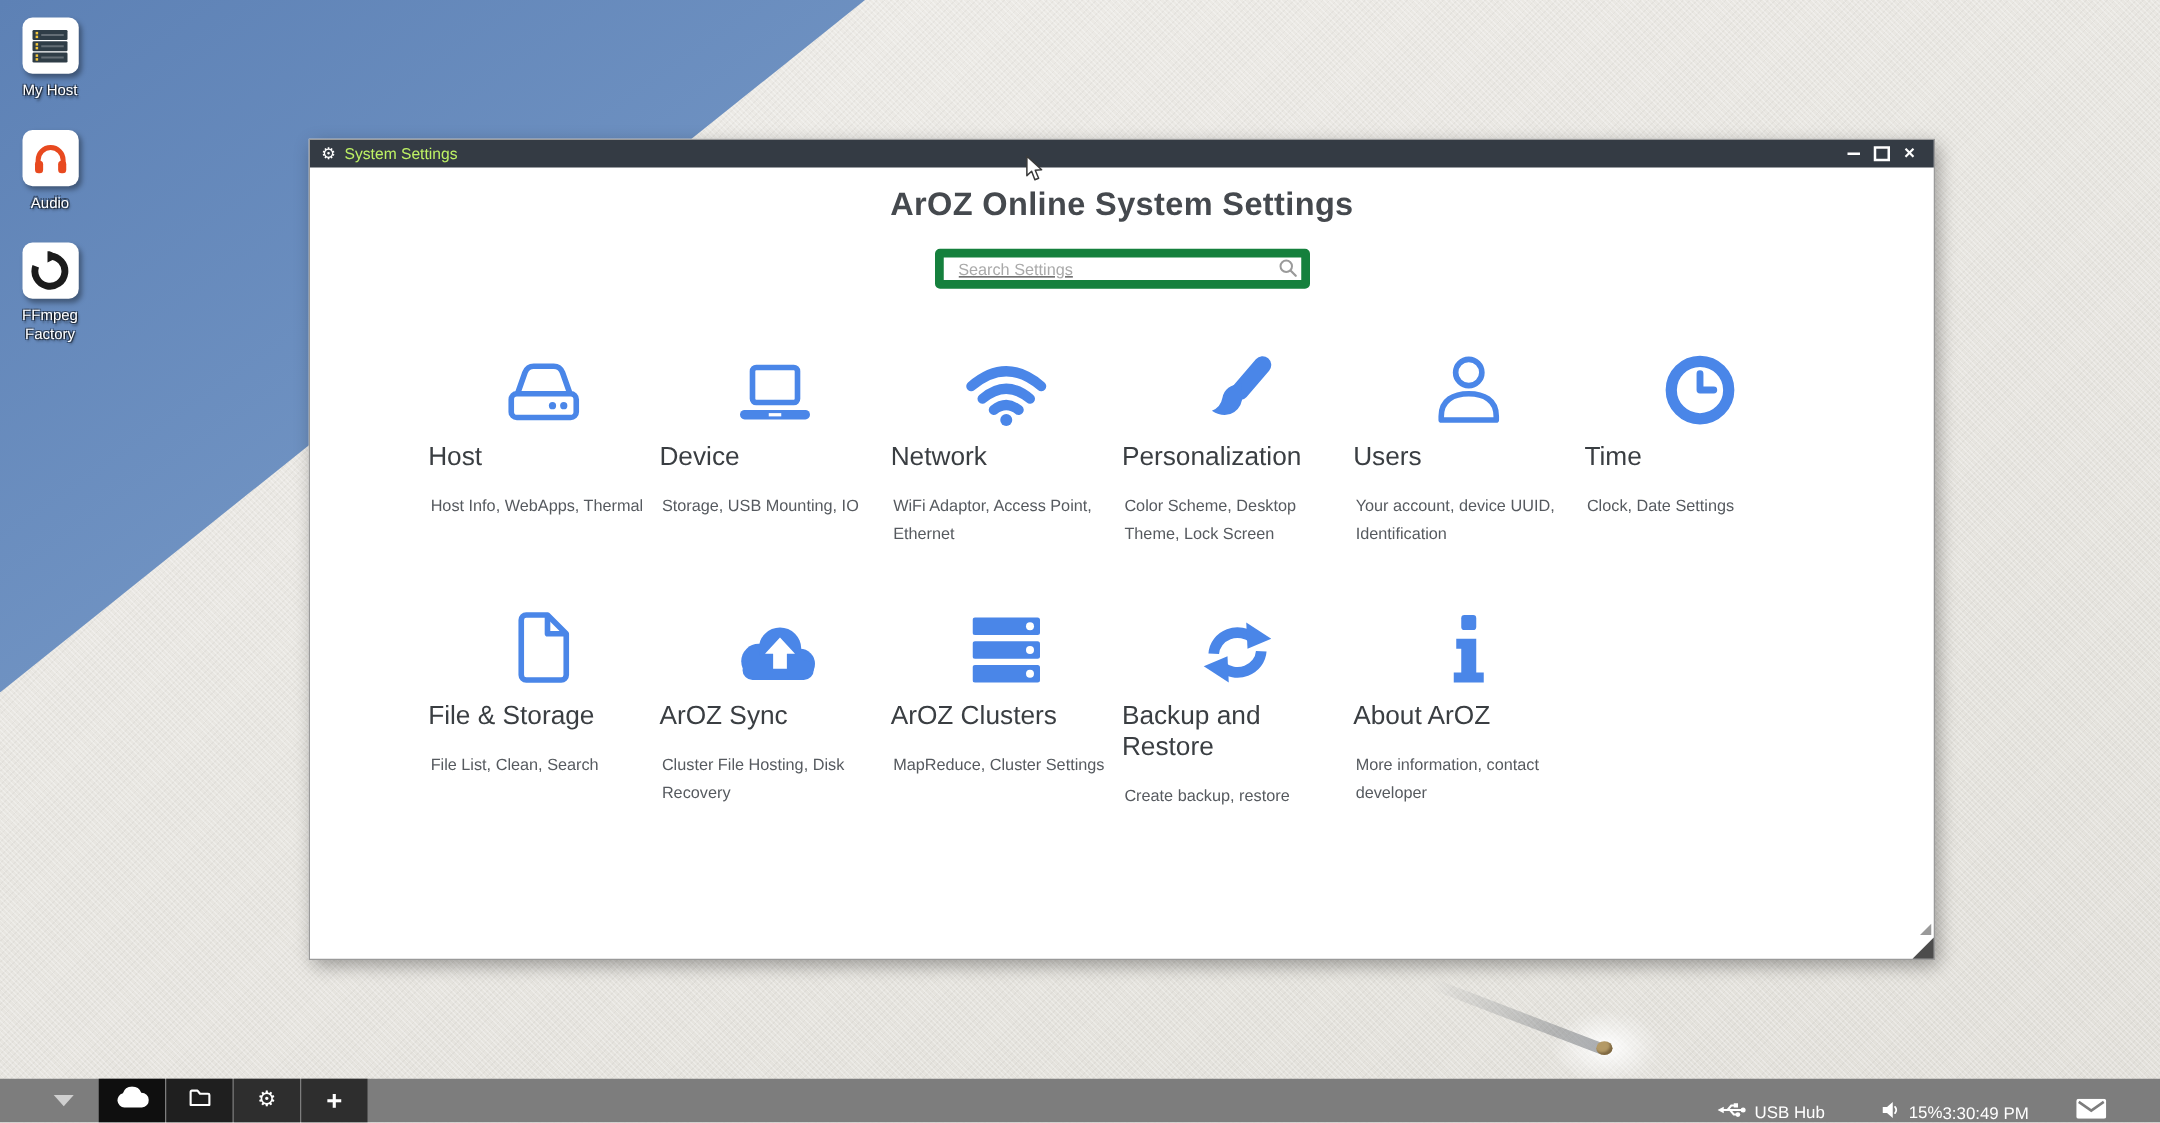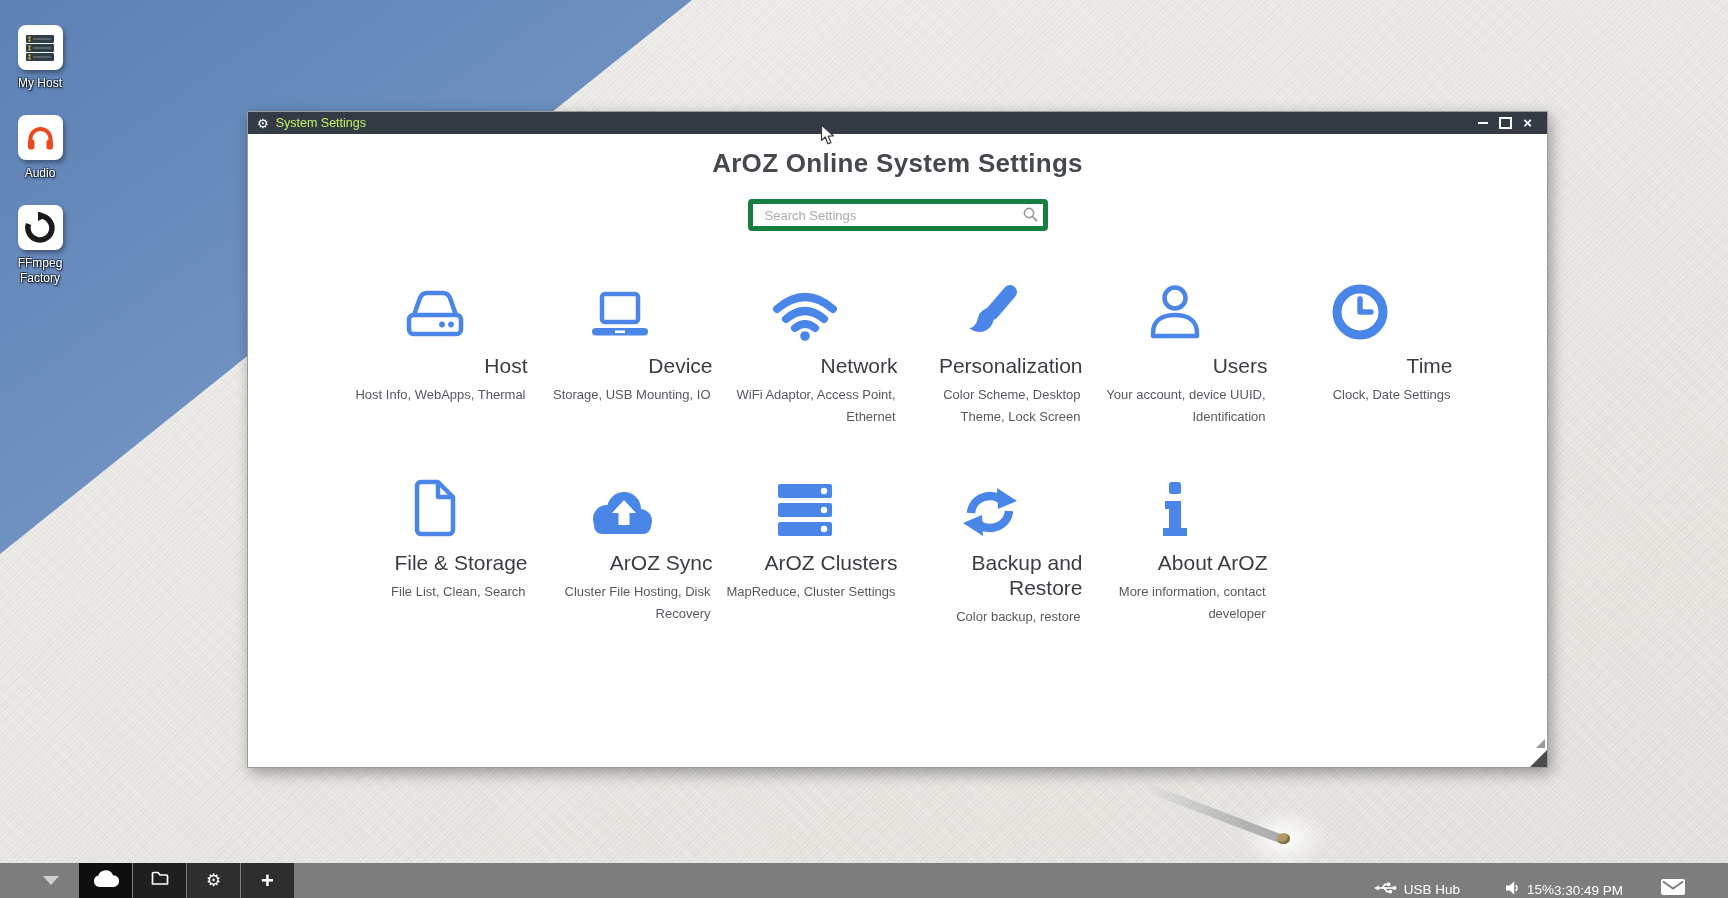--- a/index.html
+++ b/index.html
@@ -22,21 +22,21 @@
   }
   .stub-glow{position:absolute;left:1240px;top:808px;width:90px;height:60px;z-index:2;
     background:radial-gradient(ellipse at center,rgba(255,255,255,.95) 0%,rgba(255,255,255,0) 70%);}
   .stub{position:absolute;left:1277px;top:833px;width:13px;height:11px;border-radius:50%;
     background:#b49a66;box-shadow:inset -2px -2px 2px rgba(90,70,40,.6);z-index:3;}
   .stub-shadow{position:absolute;left:1133px;top:836px;width:152px;height:9px;z-index:2;
     background:linear-gradient(to left,rgba(100,105,112,.55),rgba(100,105,112,0));
     transform:rotate(21deg);transform-origin:100% 50%;border-radius:4px;}
 
   
-  .desk-icons{position:absolute;left:2px;top:25px;width:76px;z-index:5;}
+  .desk-icons{position:absolute;left:2px;top:14px;width:76px;z-index:5;}
   .dicon{width:76px;text-align:center;margin-bottom:24px;cursor:pointer;}
   .dicon .card{width:45px;height:45px;margin:0 auto;background:#fff;border-radius:8px;
     box-shadow:2px 3px 4px rgba(0,0,0,.35);display:flex;align-items:center;justify-content:center;}
   .dicon .dlabel{margin-top:6px;font-size:12px;line-height:15px;color:#fff;
     text-shadow:-1px -1px 0 rgba(0,0,0,.4),1px -1px 0 rgba(0,0,0,.4),-1px 1px 0 rgba(0,0,0,.4),1px 1px 0 rgba(0,0,0,.4),1px 2px 2px rgba(0,0,0,.45);}
 
   
   .window{position:absolute;left:247px;top:111px;width:1299px;height:655px;z-index:10;
     background:#fff;border:1px solid #9a9a9a;box-shadow:3px 5px 14px rgba(0,0,0,.35);}
   .titlebar{height:22px;background:#343b44;display:flex;align-items:center;padding:0 9px;}
@@ -46,31 +46,31 @@
   .controls{margin-left:auto;display:flex;align-items:center;gap:11px;padding-right:6px;}
   .ctrl{display:flex;align-items:center;justify-content:center;cursor:pointer;height:14px;}
   .ctrl-min-bar{width:10px;height:2.5px;background:#fff;}
   .ctrl-max-box{width:9px;height:8px;border:2px solid #fff;}
   .ctrl-close-x{color:#fff;font-size:15px;font-weight:700;line-height:14px;}
 
   .window-body{position:relative;height:632px;overflow:hidden;}
   .heading{margin:14px 0 0;text-align:center;font-size:26px;font-weight:700;
     color:#45494e;letter-spacing:.3px;}
   .searchwrap{position:relative;width:300px;height:32px;margin:20px auto 0;}
-  .search-input{width:100%;height:100%;box-sizing:border-box;border:5px solid #15803d;
+  .search-input{width:100%;height:100%;box-sizing:border-box;border:7px solid #15803d;
     border-radius:4px;padding:0 20px 0 12px;font-size:13px;color:#444;outline:none;
-    font-family:"Liberation Sans",sans-serif;}
+    font-family:"Liberation Sans",sans-serif;text-decoration:underline;}
   .search-input::placeholder{color:#a9a9a9;}
   .mag{position:absolute;right:10px;top:8px;}
 
   .grid{width:1110px;margin:46px auto 0;display:flex;flex-wrap:wrap;align-content:flex-start;}
-  .cat{width:185px;text-align:right;margin-bottom:46px;cursor:pointer;}
+  .cat{width:185px;text-align:left;margin-bottom:46px;cursor:pointer;}
   .cat-icon{height:64px;display:flex;align-items:flex-end;justify-content:center;margin-bottom:12px;}
   .cat-title{font-size:21px;line-height:25px;color:#3a3e42;}
-  .cat-sub{font-size:13px;line-height:22px;color:#565a5f;margin-top:6px;padding:0 2px;}
+  .cat-sub{font-size:13px;line-height:22px;color:#565a5f;margin-top:16px;padding:0 2px;}
 
   
   .taskbar{position:absolute;left:0;bottom:0;width:100%;height:35px;background:#7d7d7d;
     display:flex;align-items:stretch;z-index:50;color:#fff;}
   .tb-arrow{align-self:center;margin:0 20px 0 43px;width:0;height:0;cursor:pointer;
     border-left:8.5px solid transparent;border-right:8.5px solid transparent;
     border-top:9.5px solid #cfcfcf;}
   .tb-btn{width:53px;margin-right:1px;display:flex;align-items:center;justify-content:center;cursor:pointer;}
   .tb-cloud{background:#0f0f0f;}
   .tb-folder{background:#1f1f1f;}
@@ -298,21 +298,21 @@
       <div class="cat">
         <div class="cat-icon">
           <svg width="58" height="52" viewBox="0 0 58 52">
             <path d="M10 27 a19 18 0 0 1 32-12" fill="none" stroke="#4a86e8" stroke-width="8.5"></path>
             <polygon points="36,2 56,15 37,23" fill="#4a86e8"></polygon>
             <path d="M48 25 a19 18 0 0 1 -32 12" fill="none" stroke="#4a86e8" stroke-width="8.5"></path>
             <polygon points="22,50 2,37 21,29" fill="#4a86e8"></polygon>
           </svg>
         </div>
         <div class="cat-title">Backup and Restore</div>
-        <div class="cat-sub">Color backup, restore</div>
+        <div class="cat-sub">Create backup, restore</div>
       </div>
 
       <div class="cat">
         <div class="cat-icon">
           <svg width="26" height="58" viewBox="0 0 26 58">
             <rect x="7" y="2" width="12" height="12" rx="2.5" fill="#4a86e8"></rect>
             <path d="M3 21 h16 v27 h6 v8 H1 v-8 h6 V29 H3 z" fill="#4a86e8"></path>
           </svg>
         </div>
         <div class="cat-title">About ArOZ</div>

